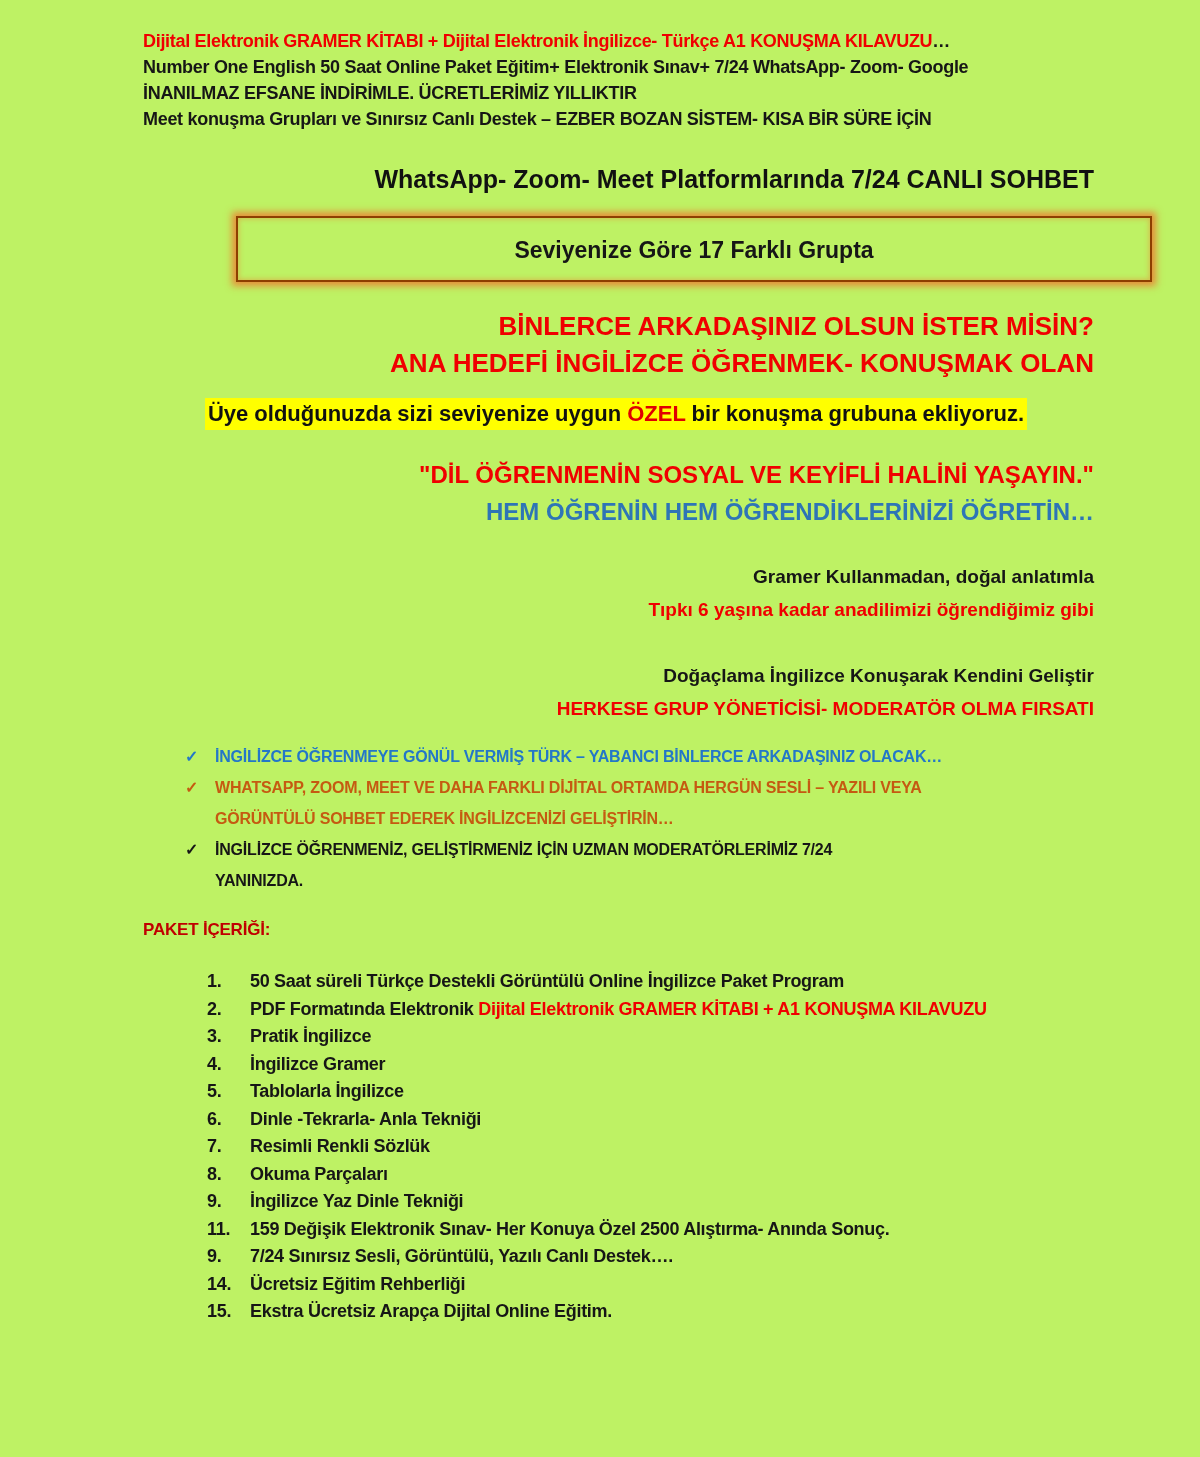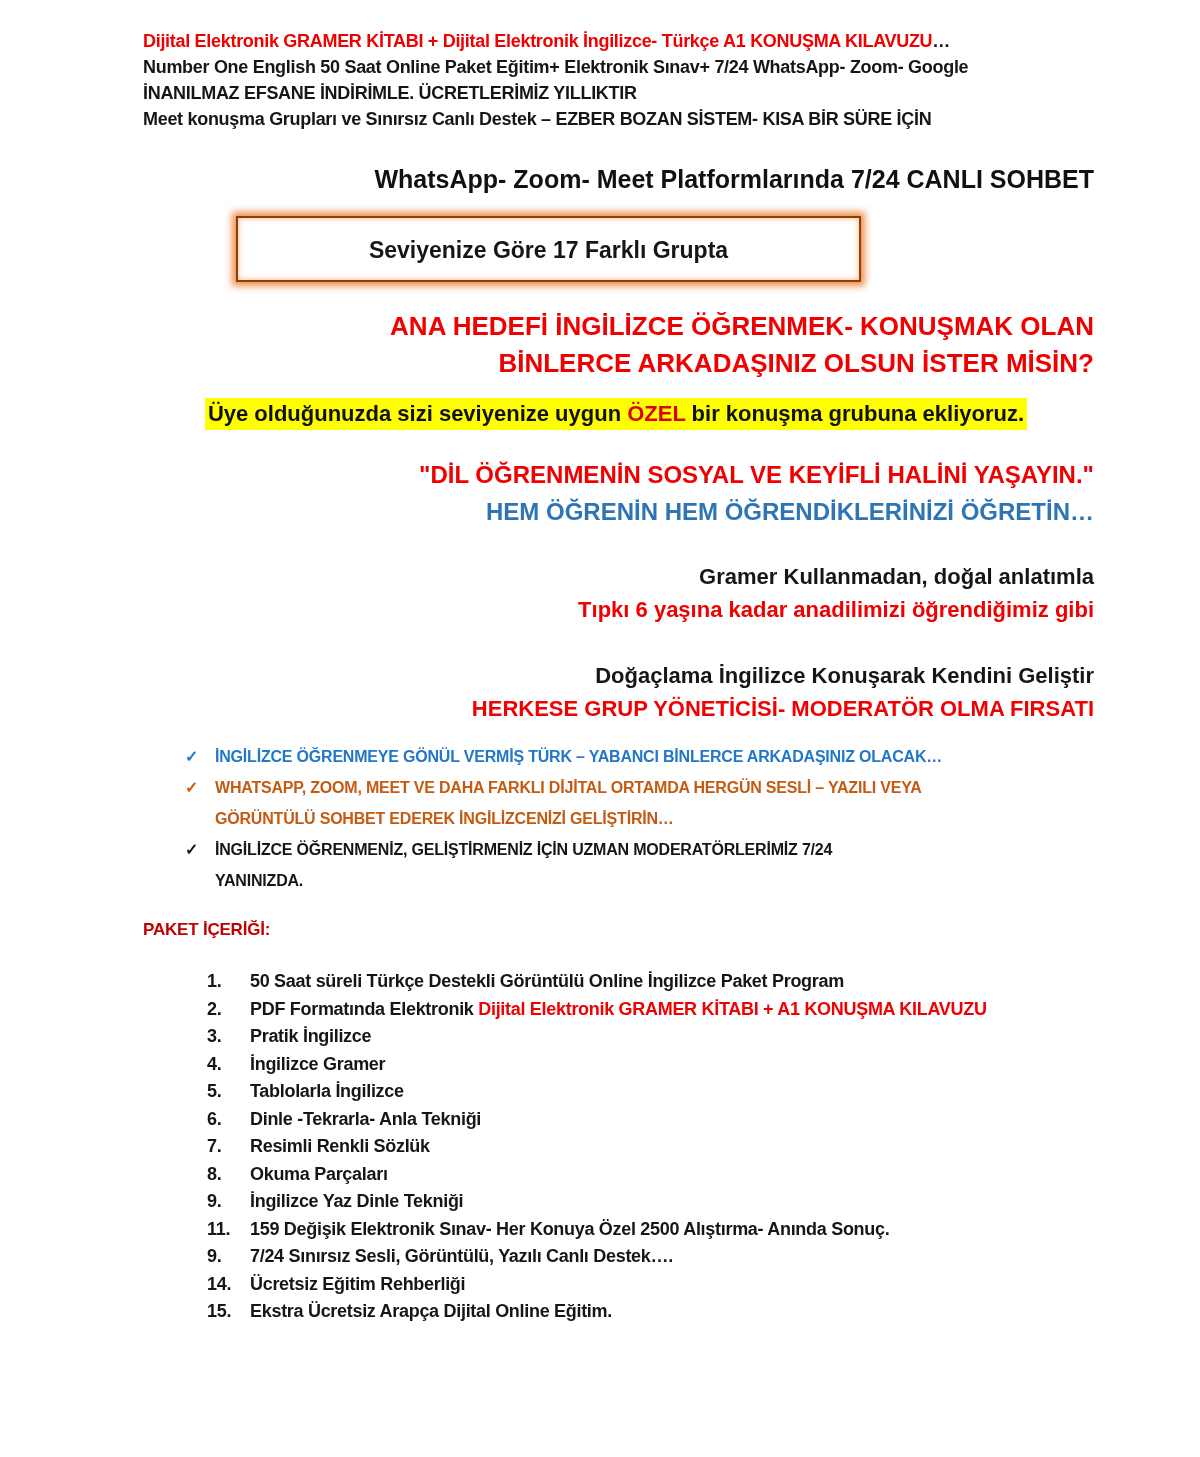--- a/index.html
+++ b/index.html
@@ -1,60 +1,60 @@
 <!DOCTYPE html>
 <html lang="tr"><head>
 <meta charset="utf-8">
 <style>
   html,body{margin:0;padding:0;background:#e9e9e9;}
   .page{
     position:relative;
     width:1200px;height:1457px;
-    background:#ffffff;
+    background:#bef264;
     font-family:"Liberation Sans",sans-serif;
     font-weight:700;
     color:#161616;
     overflow:hidden;
     margin:0 auto;
   }
   .content{position:absolute;left:143px;top:28px;width:914px;}
 
   
   .intro{font-size:18px;line-height:26px;letter-spacing:-0.3px;}
   .t-red{color:#f00000;}
 
   
   .ctr{text-align:right;transform:translateX(37px);}
 
   .platforms{margin-top:32px;font-size:25px;line-height:30px;color:#111;}
 
   .boxwrap{margin-top:22px;}
   .orange-box{
-    margin-left:93px;width:625px;box-sizing:border-box;
+    margin-left:93px;width:916px;box-sizing:border-box;
     border:2px solid #8d3f00;
     box-shadow:0 0 7px 4px rgba(237,125,49,.85), inset 0 0 5px 1px rgba(237,125,49,.45);
     padding:15px 10px 13px 10px;
     text-align:center;
     font-size:23px;line-height:34px;color:#161616;
   }
 
   .main-q{margin-top:26px;font-size:26px;line-height:37px;color:#f00000;}
 
   .hl-wrap{margin-top:16px;text-align:center;}
   .highlight{
     display:inline-block;background:#ffff00;color:#111;
     font-size:22px;line-height:32px;padding:0 3px;margin-left:32px;
   }
   .highlight .t-red{color:#e00000;}
 
   .quote{margin-top:26px;font-size:24px;line-height:37px;}
   .quote .l1{color:#f00000;}
   .quote .l2{color:#2e75b6;}
 
-  .pair{font-size:22px;line-height:33px;}
+  .pair{font-size:19px;line-height:33px;}
   .pair-a{margin-top:30px;}
   .pair-b{margin-top:33px;}
   .pair .black{color:#161616;}
   .pair .red{color:#f00000;}
 
   
   .checklist{margin-top:16px;font-size:16px;line-height:31px;letter-spacing:-0.2px;}
   .chk-row{display:flex;margin-left:42px;}
   .chk{width:30px;flex:none;}
   .chk-text{white-space:pre-line;max-width:800px;}
@@ -85,22 +85,22 @@
 
     <div class="platforms ctr">WhatsApp- Zoom- Meet Platformlarında 7/24 CANLI SOHBET</div>
 
     <div class="boxwrap">
       <div class="orange-box">
         <div>Seviyenize Göre 17 Farklı Grupta</div>
       </div>
     </div>
 
     <div class="main-q ctr">
+      <div>BİNLERCE ARKADAŞINIZ OLSUN İSTER MİSİN?</div>
       <div>ANA HEDEFİ İNGİLİZCE ÖĞRENMEK- KONUŞMAK OLAN</div>
-      <div>BİNLERCE ARKADAŞINIZ OLSUN İSTER MİSİN?</div>
     </div>
 
     <div class="hl-wrap">
       <span class="highlight"><span>Üye olduğunuzda sizi seviyenize uygun </span><span class="t-red">ÖZEL</span><span> bir konuşma grubuna ekliyoruz.</span></span>
     </div>
 
     <div class="quote ctr">
       <div class="l1">"DİL ÖĞRENMENİN SOSYAL VE KEYİFLİ HALİNİ YAŞAYIN."</div>
       <div class="l2">HEM ÖĞRENİN HEM ÖĞRENDİKLERİNİZİ ÖĞRETİN…</div>
     </div>

